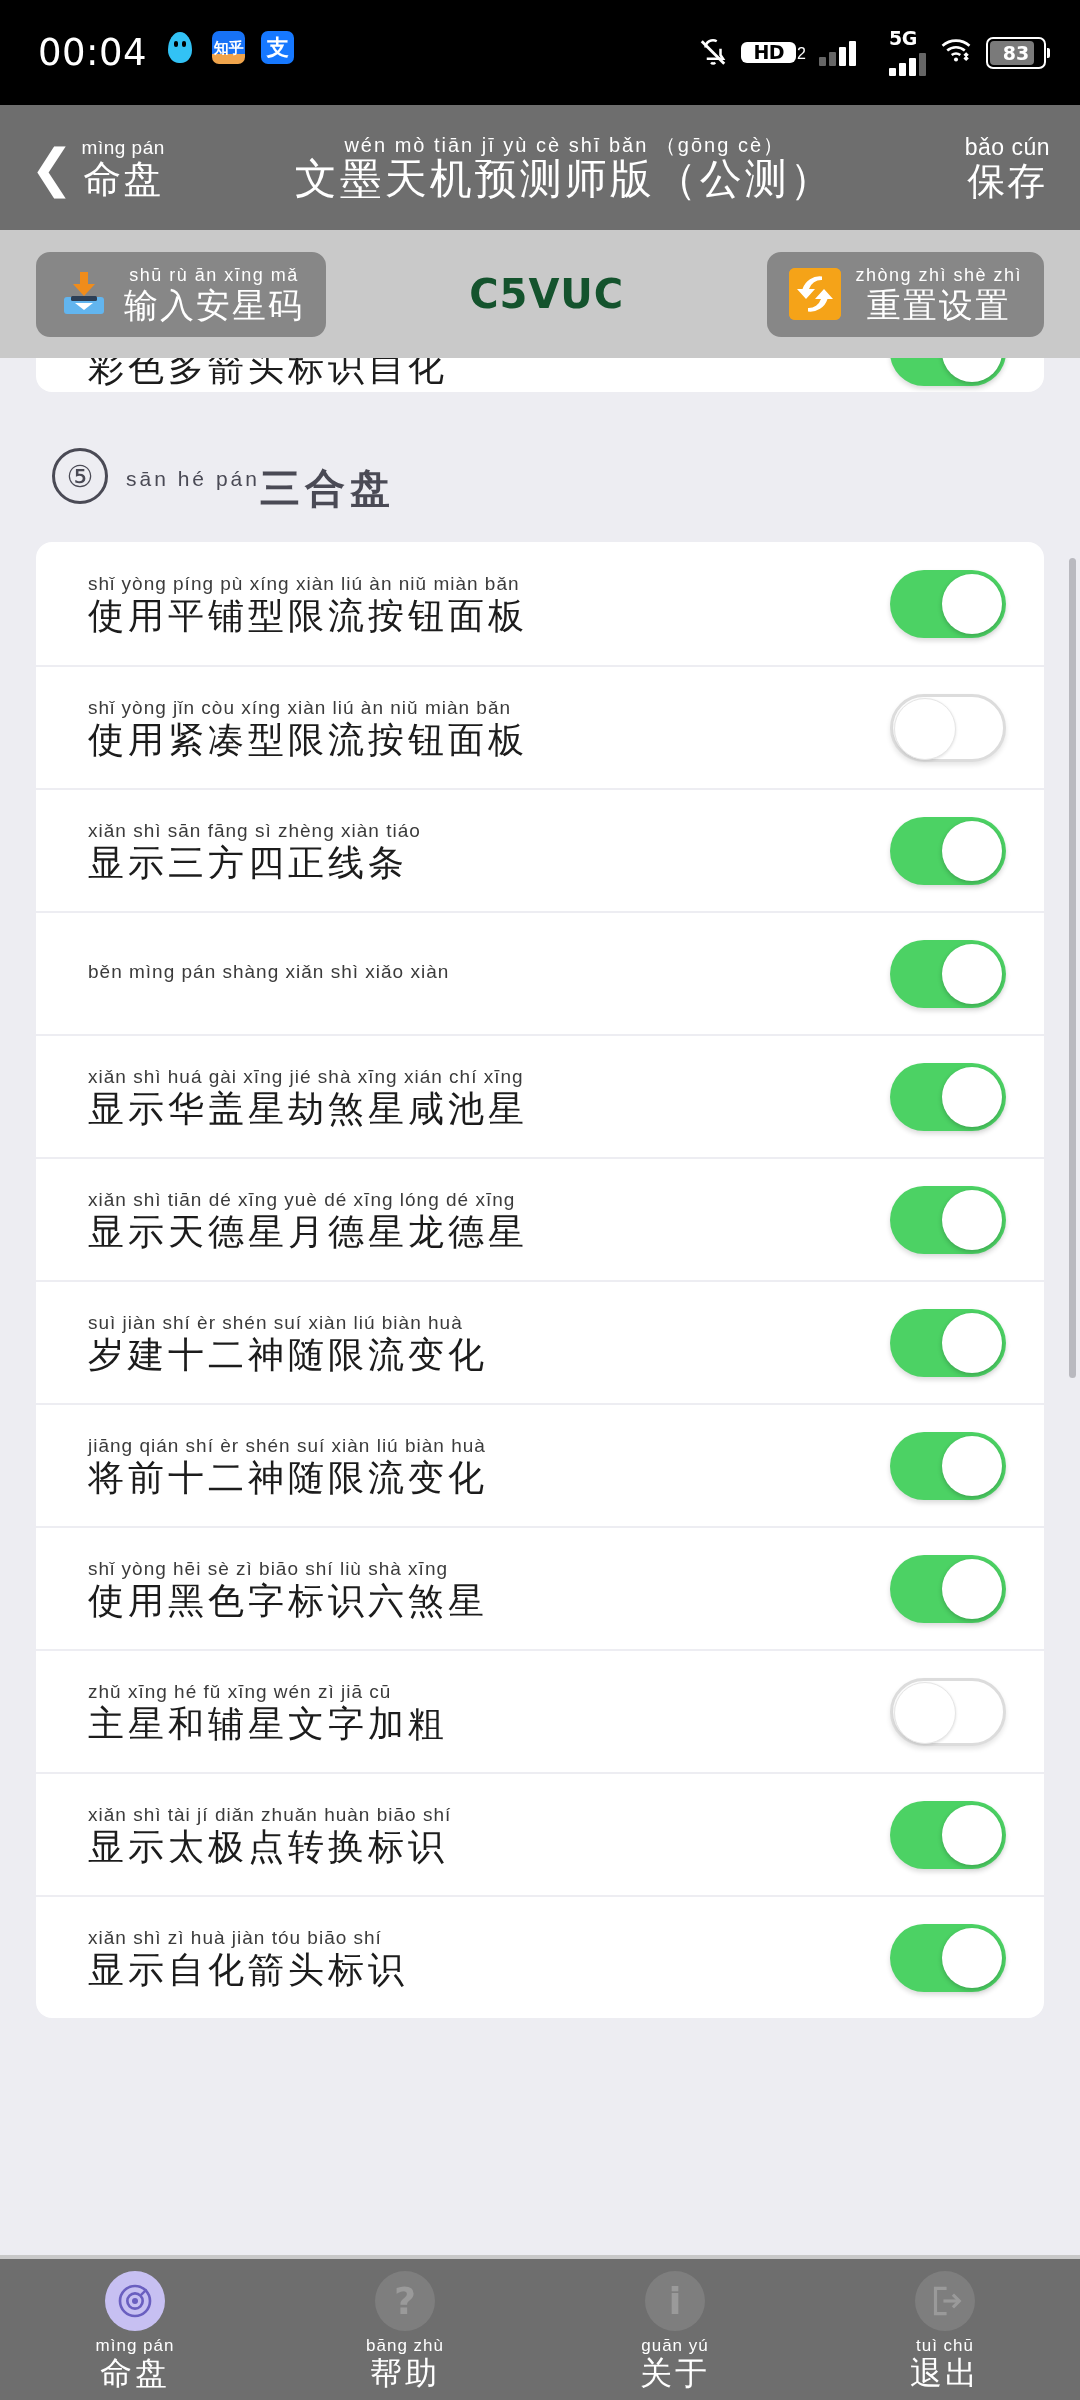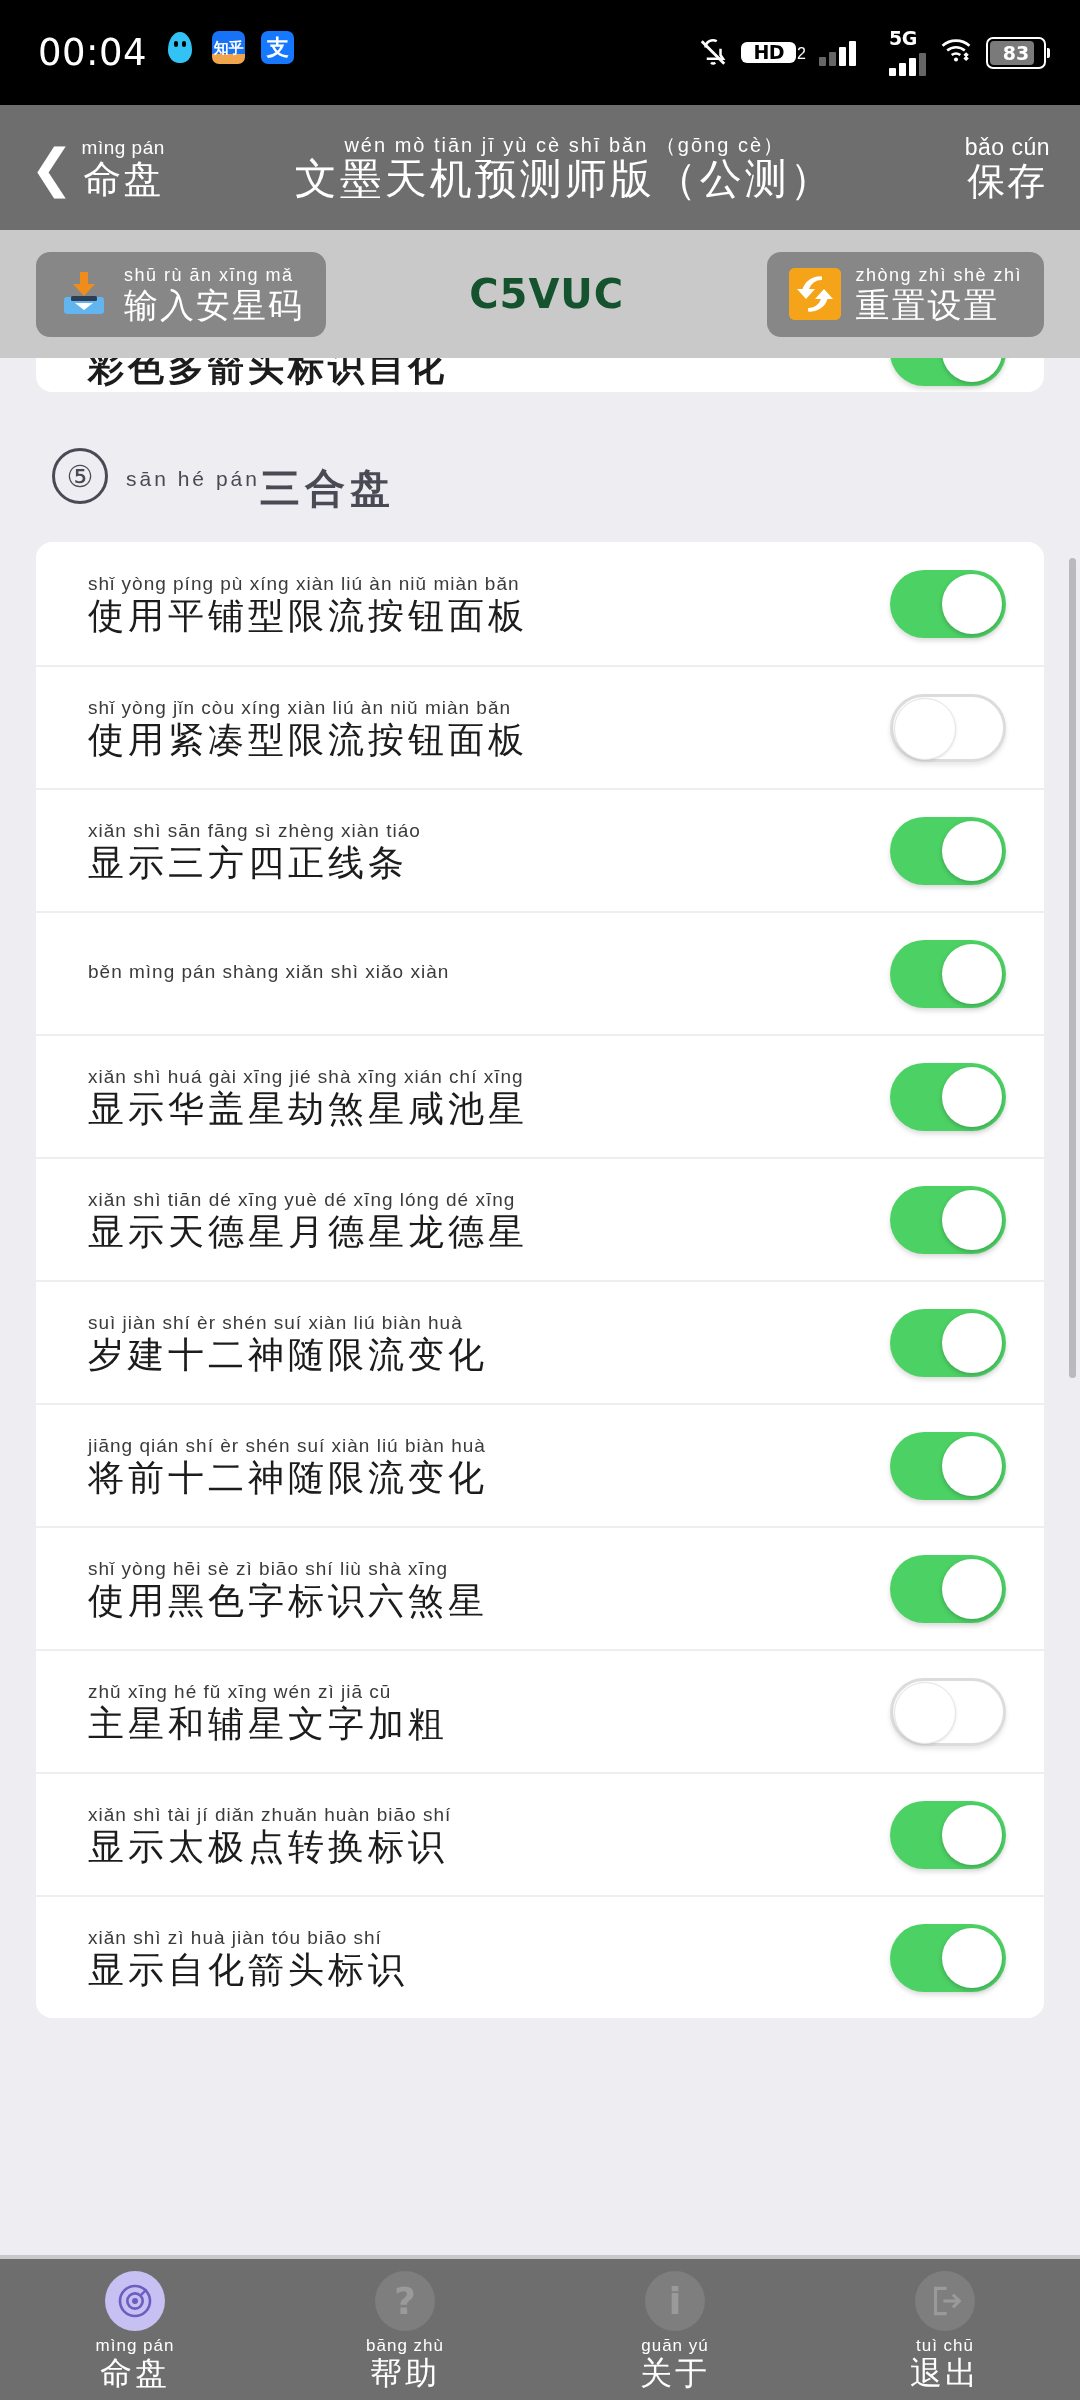--- a/index.html
+++ b/index.html
@@ -64,42 +64,42 @@
   .toolbar{
     height:128px;background:#c9c9c9;flex:none;
     display:flex;align-items:center;justify-content:space-between;
     padding:0 36px;box-sizing:border-box;
   }
   .tbtn{
     background:#878787;border-radius:14px;height:85px;
     display:flex;align-items:center;gap:14px;padding:0 22px;box-sizing:border-box;
     border:none;color:#fff;
   }
-  .tbtn .lbl{display:flex;flex-direction:column;align-items:flex-start;line-height:1;}
+  .tbtn .lbl{display:flex;flex-direction:column;align-items:center;line-height:1;}
   .tbtn .py{font-size:18px;letter-spacing:1.5px;margin-bottom:4px;}
   .tbtn .hz{font-size:34px;letter-spacing:2px;}
   .icon-import{width:52px;height:52px;position:relative;}
   .icon-reset{width:52px;height:52px;background:#f5a318;border-radius:6px;position:relative;}
   .code{color:#14532d;font-size:40px;font-weight:bold;letter-spacing:1px;font-family:"DejaVu Sans",sans-serif;}
 
   
   .content{flex:1;background:#ededf2;position:relative;overflow:hidden;}
   .scrollpane{position:absolute;inset:0;padding:0 0 0 0;box-sizing:border-box;}
   .scrollbar{position:absolute;right:4px;top:200px;width:7px;height:820px;background:#b9b9bf;border-radius:4px;}
 
   .card{background:#fff;border-radius:16px;margin:0 36px;overflow:hidden;}
   .card.top{margin-top:-24px;border-radius:0 0 16px 16px;}
 
   .row{
     display:flex;align-items:center;justify-content:space-between;
     padding:0 38px 0 52px;box-sizing:border-box;height:123px;
     border-top:2px solid #ededf2;
   }
   .row:first-child{border-top:none;}
-  .row.clipped{height:58px;align-items:flex-end;padding-bottom:6px;font-weight:bold;}
+  .row.clipped{height:58px;align-items:flex-end;padding-bottom:6px;}
   .rlabel{display:flex;flex-direction:column;line-height:1;}
   .rlabel .py{font-size:19px;color:#3b3b3b;letter-spacing:1px;margin-bottom:5px;white-space:nowrap;}
   .rlabel .hz{font-size:36px;color:#1c1c1c;letter-spacing:4px;white-space:nowrap;}
   .row.clipped .rlabel .hz{font-size:36px;}
 
   .switch{width:116px;height:68px;border-radius:34px;position:relative;flex:none;box-sizing:border-box;}
   .switch.on{background:#4CD264;box-shadow:0 3px 5px rgba(0,0,0,.14);}
   .switch.off{background:#fff;border:3px solid #dcdcdc;box-shadow:0 3px 5px rgba(0,0,0,.10);}
   .knob{position:absolute;top:4px;width:60px;height:60px;border-radius:50%;background:#fff;box-shadow:0 2px 5px rgba(0,0,0,.22);}
   .switch.on .knob{right:4px;}

